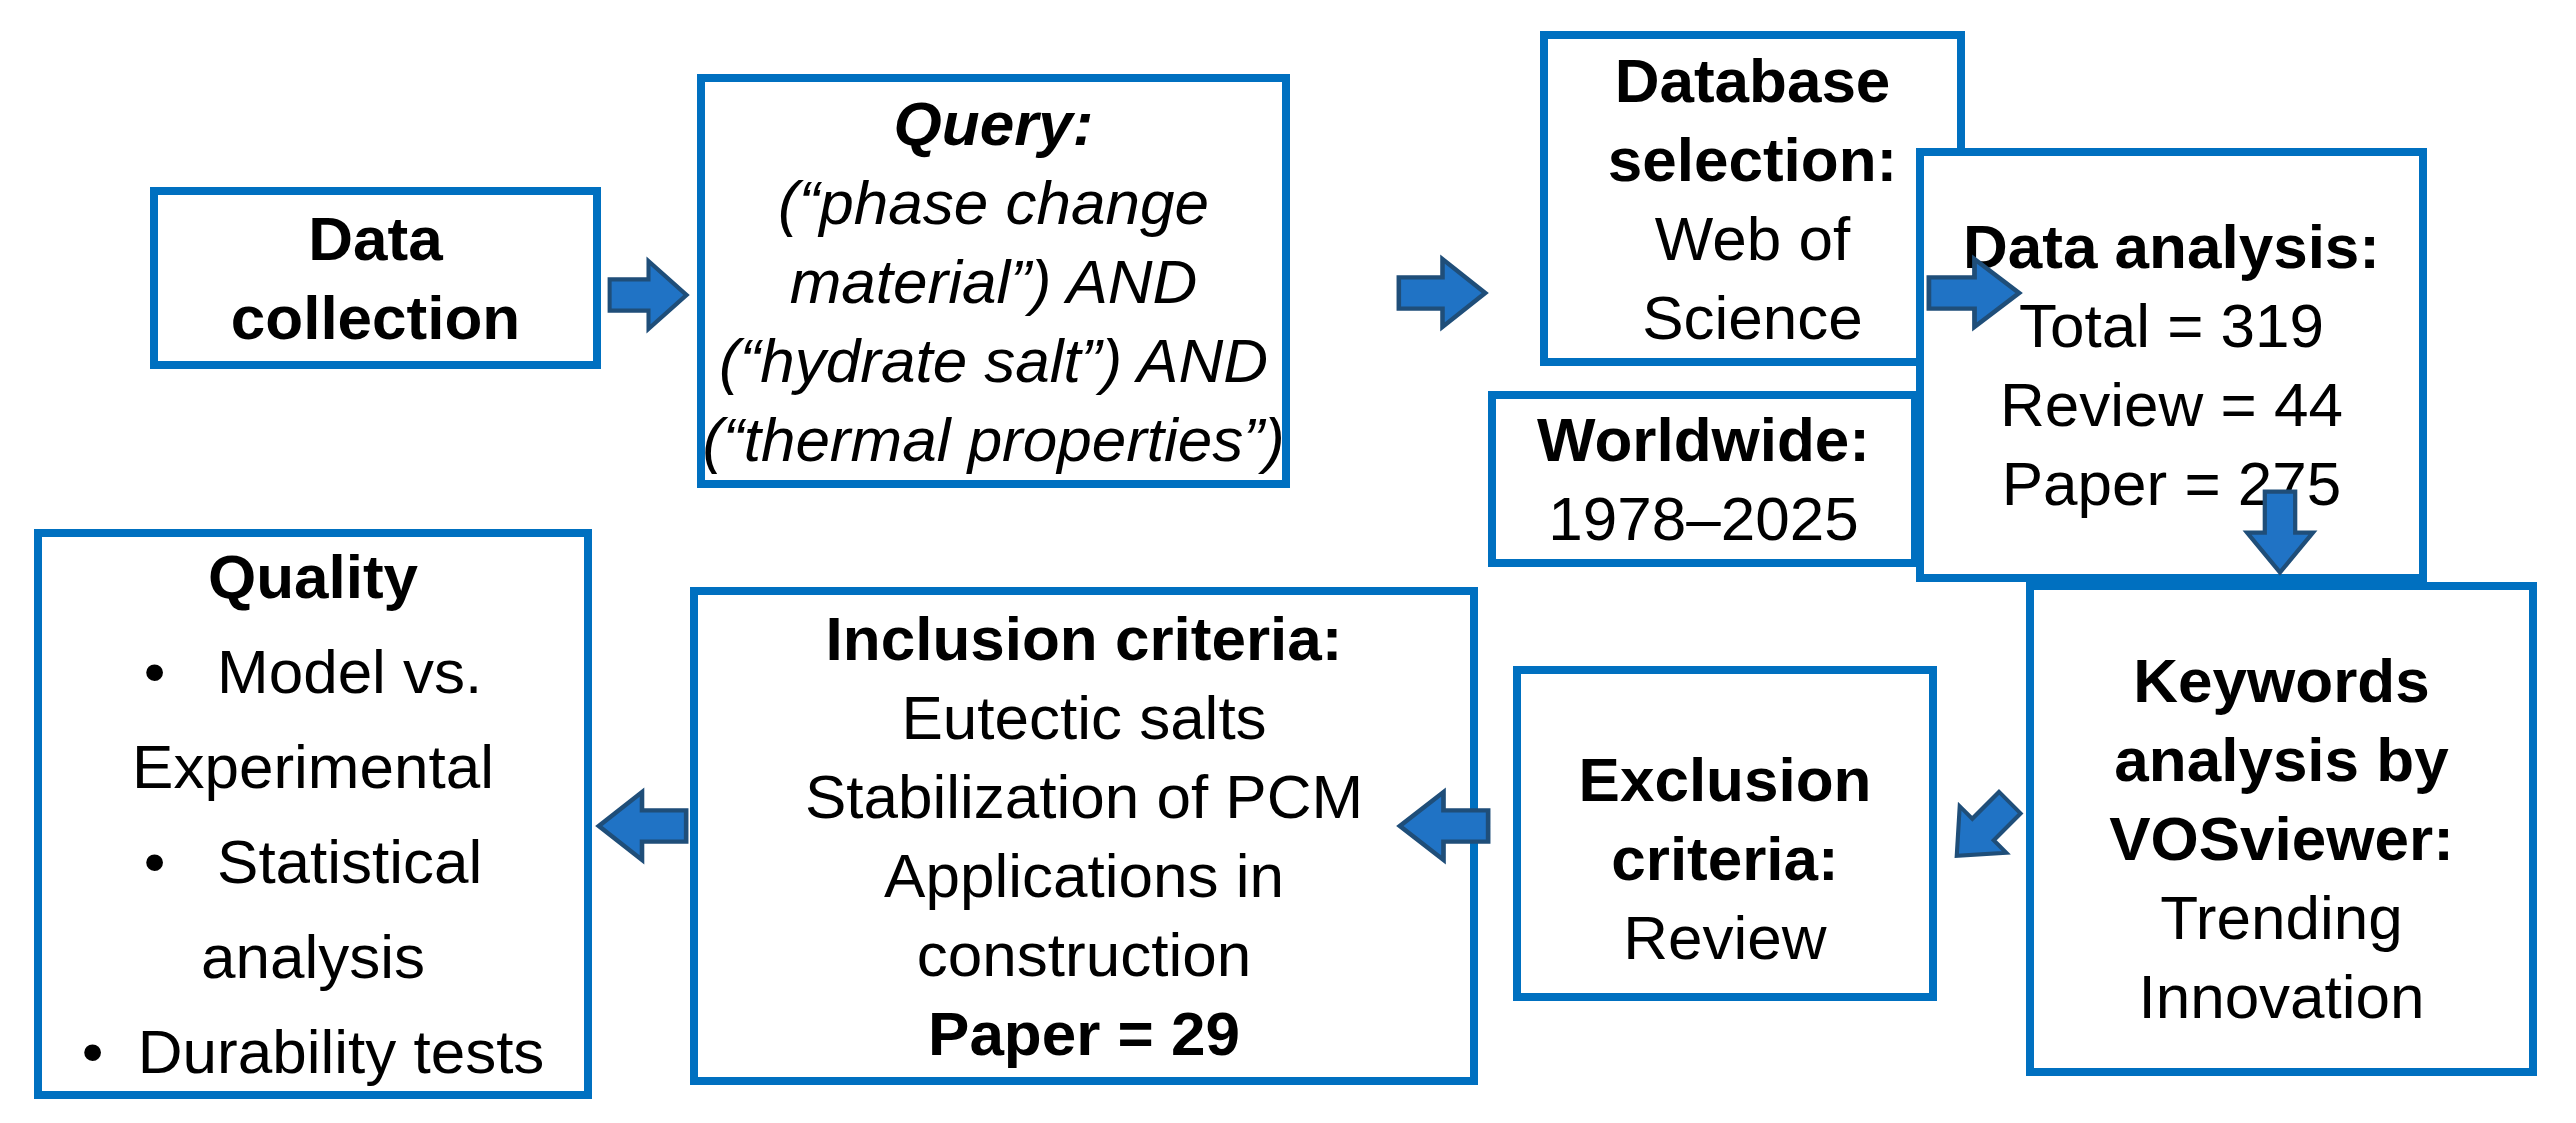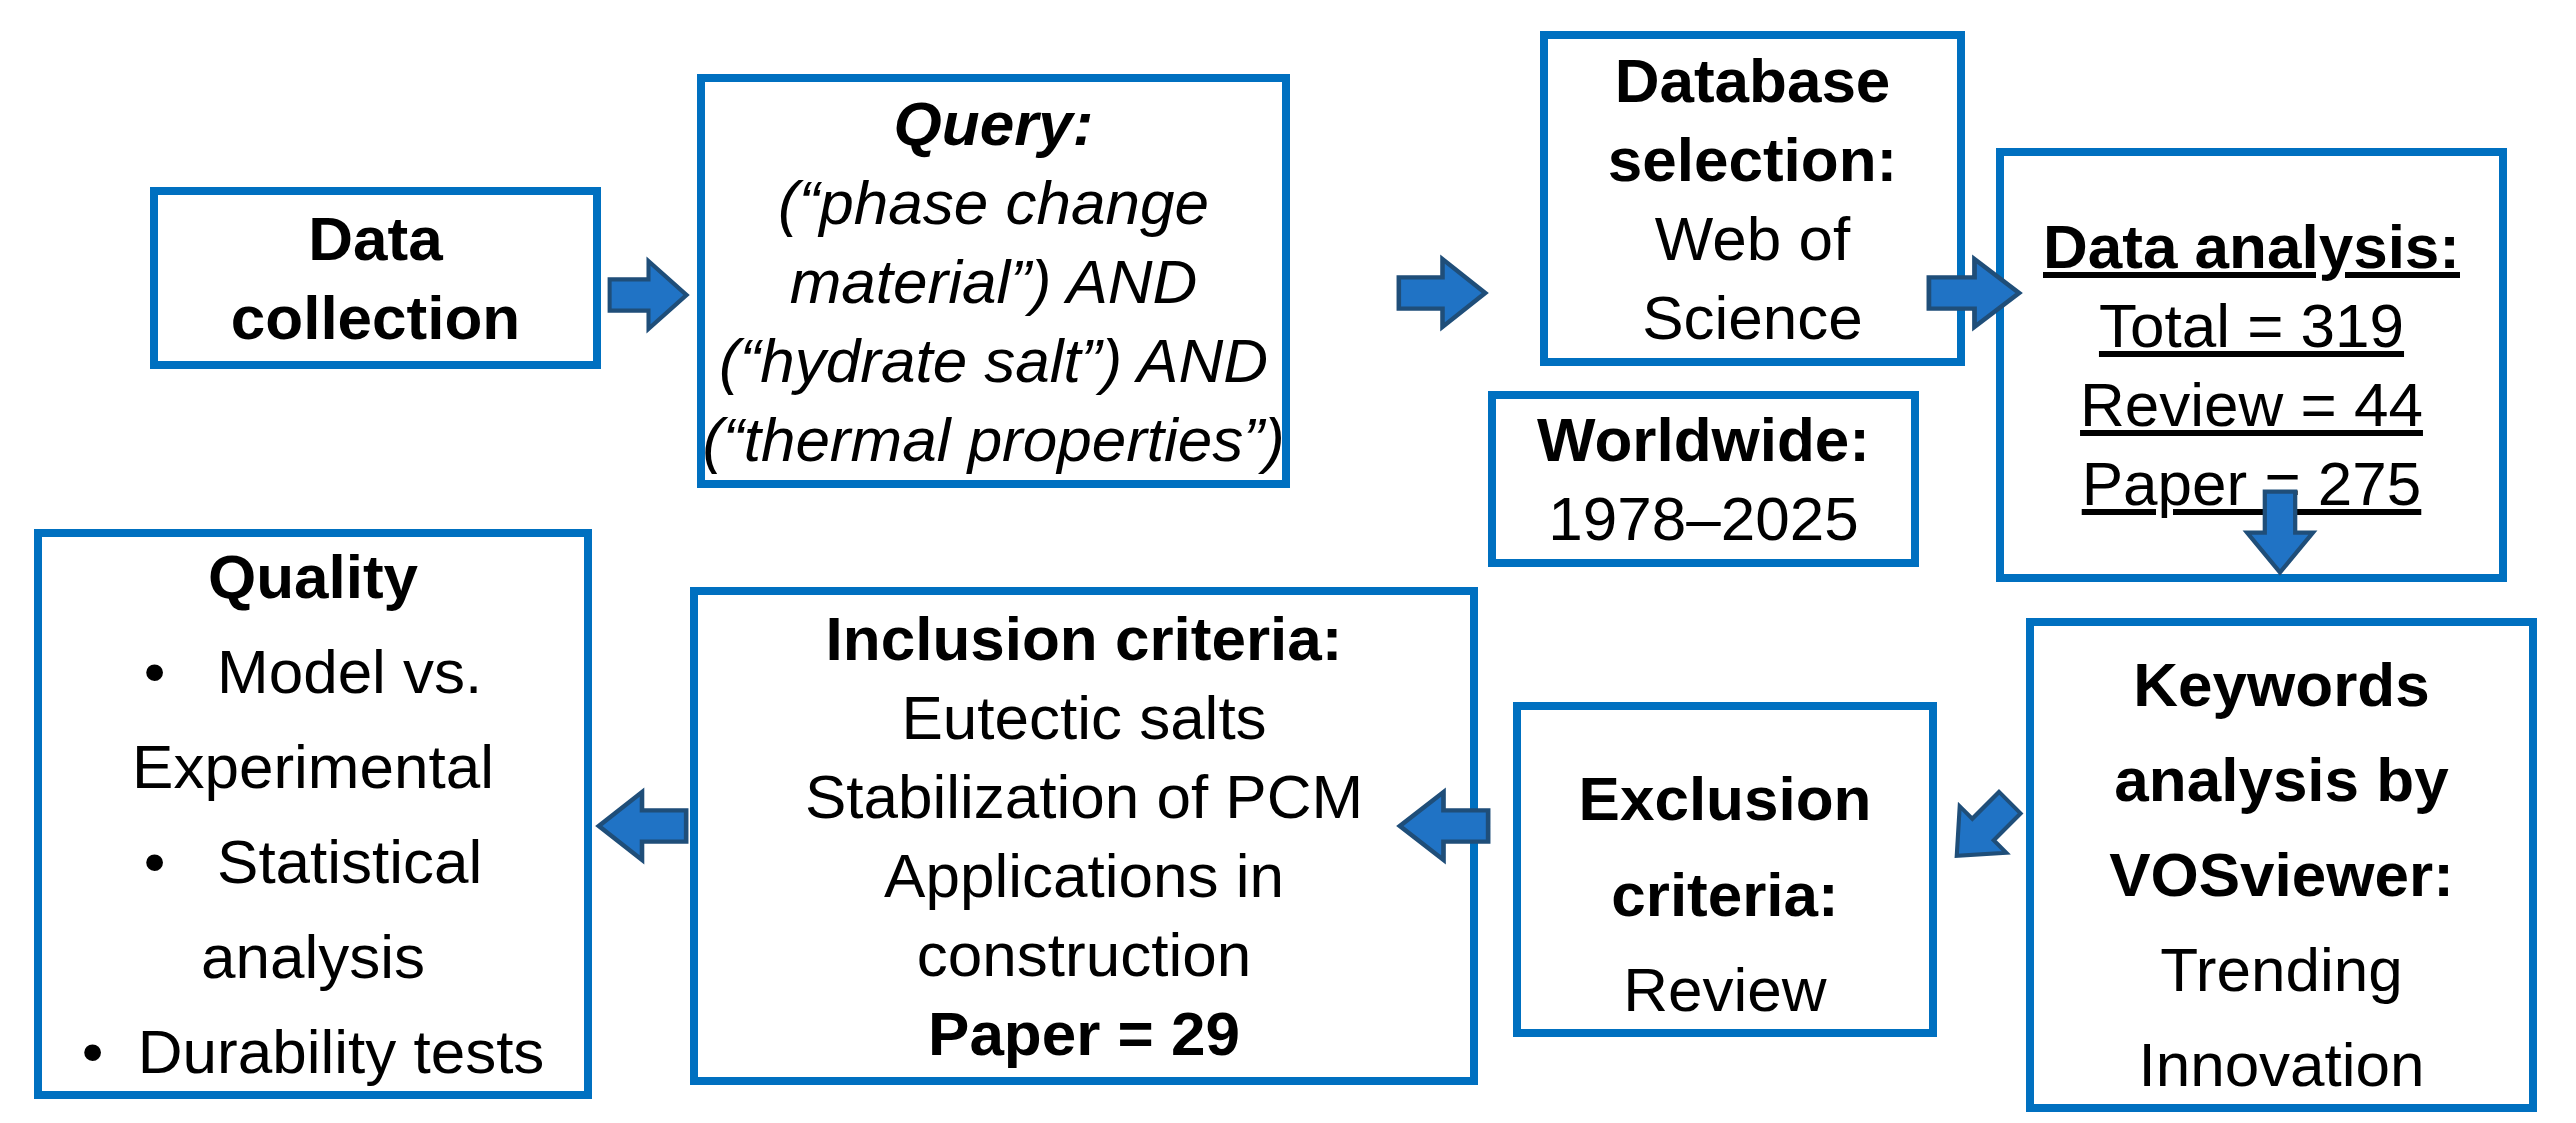--- a/index.html
+++ b/index.html
@@ -21,21 +21,21 @@
     position: absolute;
     box-sizing: border-box;
     background: #ffffff;
     border: 8px solid var(--box-border);
     display: flex;
     flex-direction: column;
     align-items: center;
     justify-content: center;
     text-align: center;
   }
-  .box.top-align { justify-content: space-between; margin-top: 36px; }
+  .box.top-align { justify-content: center; }
   .line {
     font-size: 62px;
     line-height: 79px;
     color: var(--text-color);
     white-space: pre;
   }
   .bold { font-weight: bold; }
   .arrow { position: absolute; }
   .arrow svg { display: block; width: 100%; height: 100%; overflow: visible; }
   .arrow polygon {
@@ -69,21 +69,21 @@
     <div class="line bold">selection:</div>
     <div class="line">Web of</div>
     <div class="line">Science</div>
   </div>
 
   <div class="box" style="left:1488px; top:391px; width:431px; height:176px;">
     <div class="line bold">Worldwide:</div>
     <div class="line">1978–2025</div>
   </div>
 
-  <div class="box" style="left:1996px; top:148px; width:511px; height:434px;text-decoration:underline;">
+  <div class="box" style="left:1916px; top:148px; width:511px; height:434px;">
     <div class="line bold">Data analysis:</div>
     <div class="line">Total = 319</div>
     <div class="line">Review = 44</div>
     <div class="line">Paper = 275</div>
   </div>
 
   <div class="box top-align" style="left:2026px; top:582px; width:511px; height:494px; padding-top:19.4px;">
     <div class="line bold">Keywords</div>
     <div class="line bold">analysis by</div>
     <div class="line bold">VOSviewer:</div>

